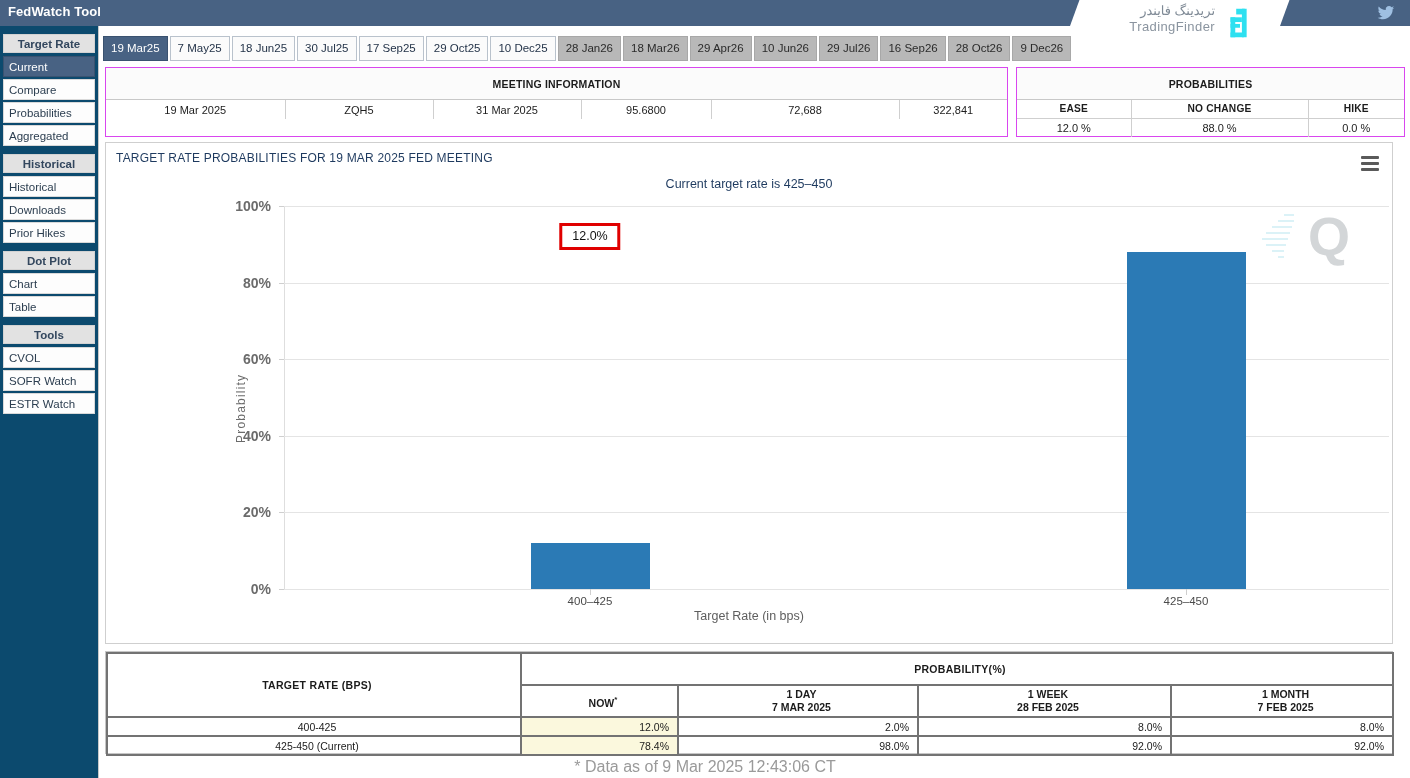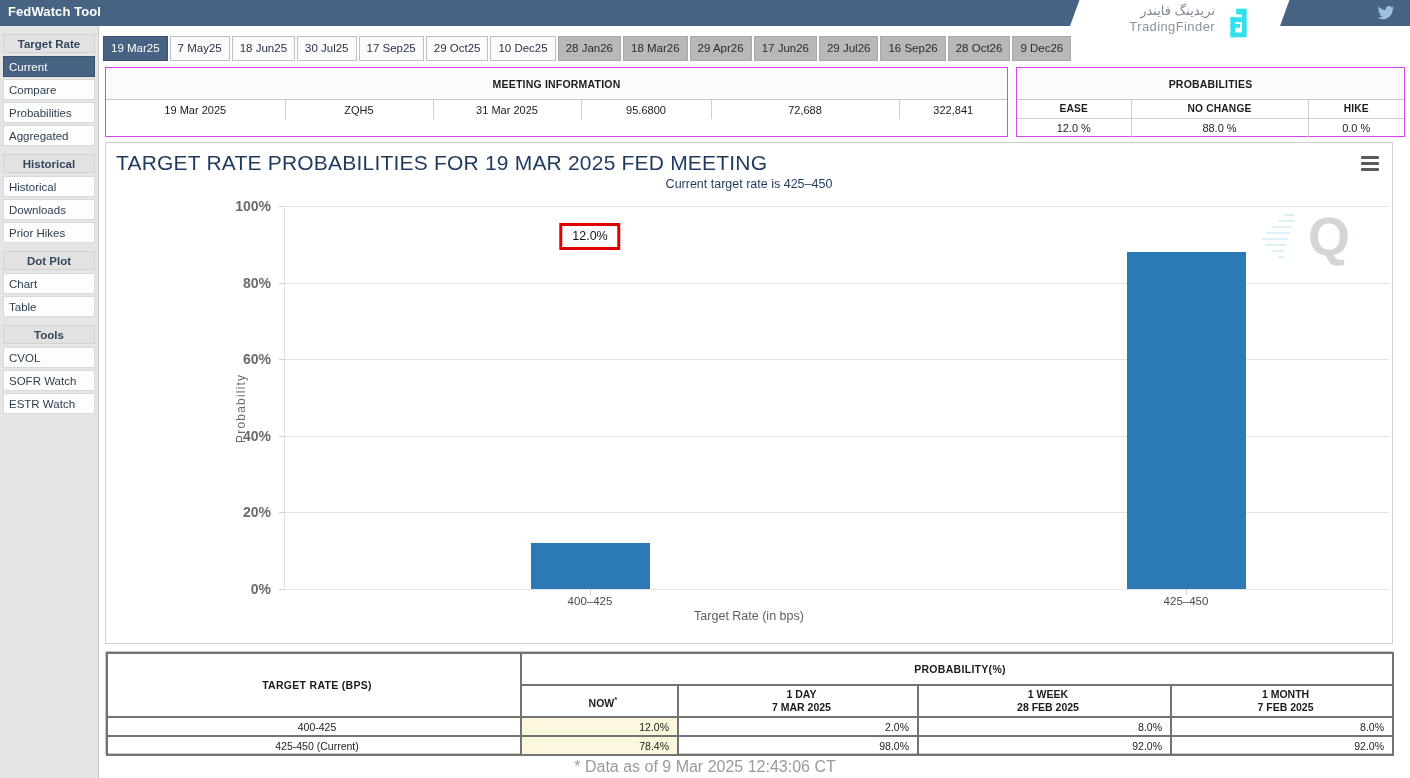--- a/index.html
+++ b/index.html
@@ -46,21 +46,21 @@
   #logo-mark {
     position: absolute; right: 8px; top: 4px; width: 38px; height: 38px;
   }
   #twitter-icon {
     position: absolute; right: 14px; top: 4px; width: 20px; height: 18px; z-index: 6;
   }
 
   
   #sidebar {
     position: absolute; left: 0; top: 26px; width: 99px; height: 752px;
-    background: #e5e5e5; border-right: 1px solid #c9c9c9;
+    background: #0c4a6e; border-right: 1px solid #c9c9c9;
   }
   .side-group-head {
     margin: 8px 3px 3px 3px; height: 19px; line-height: 19px;
     background: #e2e2e2; border: 1px solid #d2d2d2;
     text-align: center; font-size: 11.5px; font-weight: bold; color: #33475e;
   }
   .side-item {
     margin: 0 3px 2px 3px; height: 21px; line-height: 21px;
     background: #fdfdfd; border: 1px solid #d9d9d9;
     padding-left: 5px; font-size: 11.5px; color: #2c3e50;
@@ -110,21 +110,21 @@
   table.info th:last-child, table.info td:last-child { border-right: none; }
   td.num { text-align: right; }
 
   
   #chart-card {
     position: absolute; left: 105px; top: 142px; width: 1288px; height: 502px;
     background: #ffffff; border: 1px solid #cfcfcf;
   }
   #chart-title {
     position: absolute; left: 10px; top: 8px;
-    font-size: 21px; color: #1e3a5f; letter-spacing: .2px;
+    font-size: 12px; color: #1e3a5f; letter-spacing: .2px;
   }
   #chart-subtitle {
     position: absolute; left: 0; right: 0; top: 34px; text-align: center;
     font-size: 12.5px; color: #1e3a5f;
   }
   #hamburger {
     position: absolute; right: 13px; top: 13px; width: 18px; height: 14px;
     cursor: pointer;
   }
   #hamburger span {
@@ -259,21 +259,21 @@
   <div class="tab active">19 Mar25</div>
   <div class="tab">7 May25</div>
   <div class="tab">18 Jun25</div>
   <div class="tab">30 Jul25</div>
   <div class="tab">17 Sep25</div>
   <div class="tab">29 Oct25</div>
   <div class="tab">10 Dec25</div>
   <div class="tab dim">28 Jan26</div>
   <div class="tab dim">18 Mar26</div>
   <div class="tab dim">29 Apr26</div>
-  <div class="tab dim">17 Jun26</div>
+  <div class="tab dim">10 Jun26</div>
   <div class="tab dim">29 Jul26</div>
   <div class="tab dim">16 Sep26</div>
   <div class="tab dim">28 Oct26</div>
   <div class="tab dim">9 Dec26</div>
 </div>
 
 <div class="panel" id="meeting-panel">
   <div class="panel-head">MEETING INFORMATION</div>
   <table class="info">
     <colgroup>

